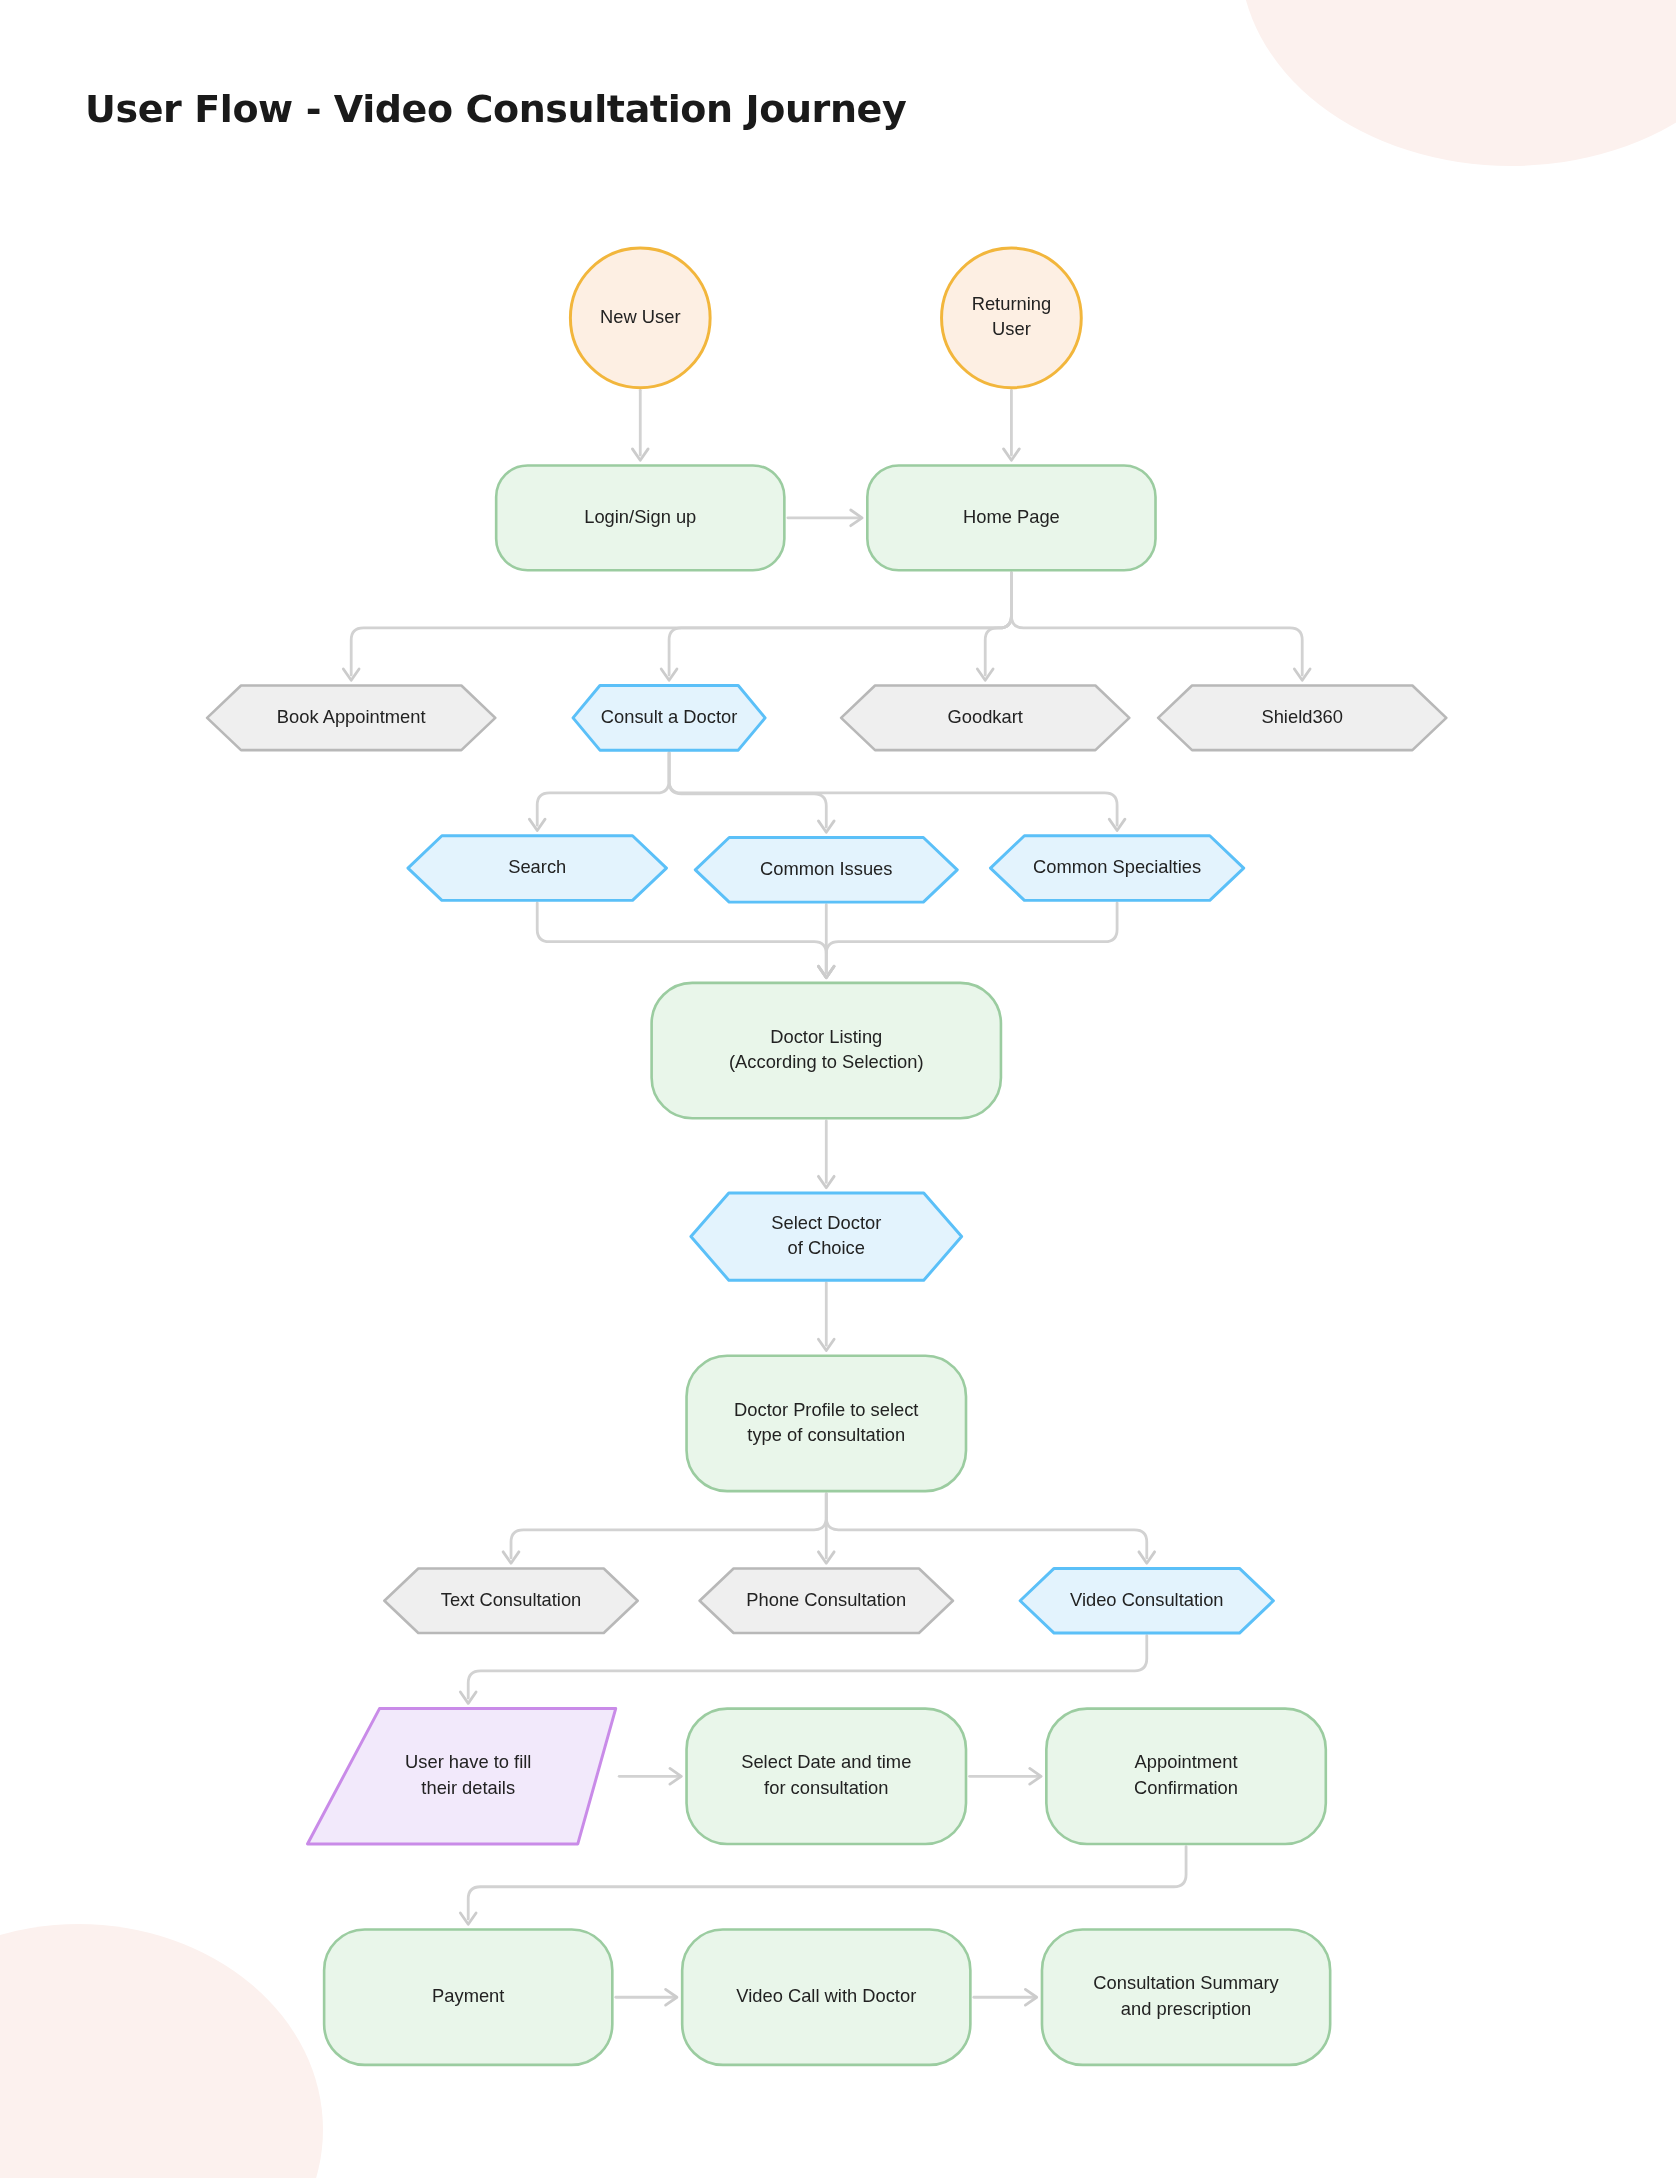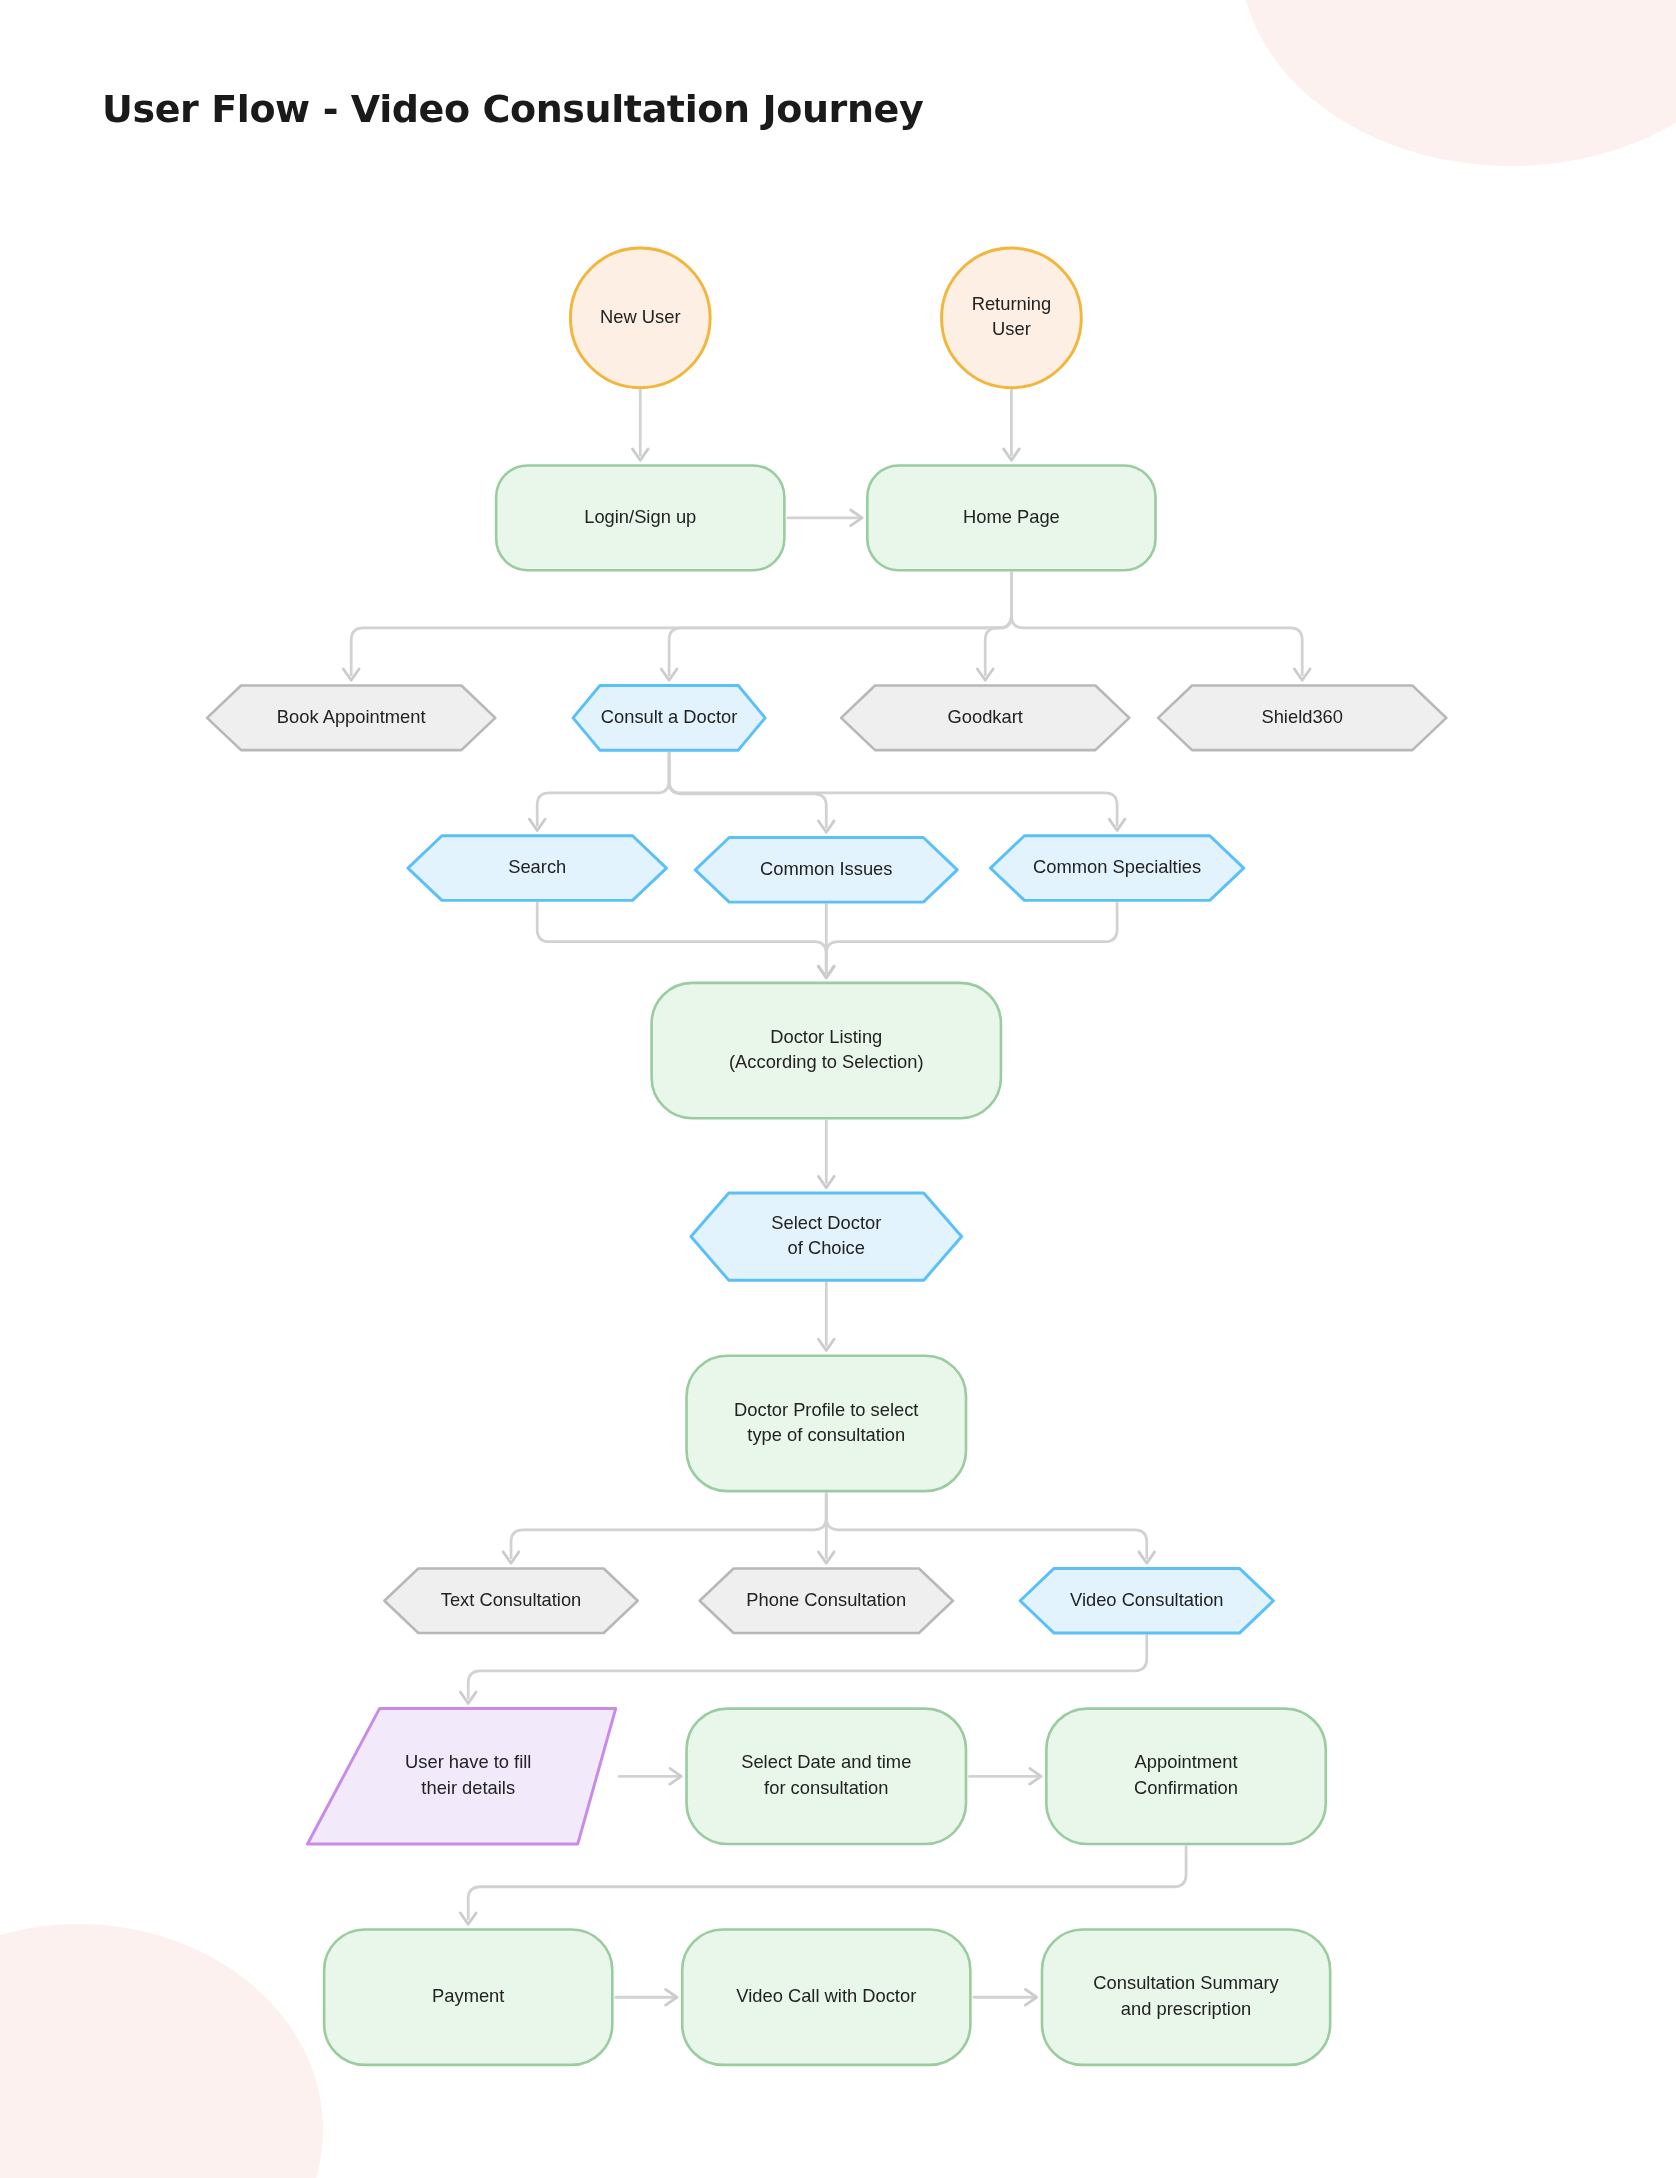--- a/index.html
+++ b/index.html
@@ -27,21 +27,21 @@
     top: -253px;
   }
   #decor-bottom-left {
     width: 489px;
     height: 411px;
     left: -166px;
     bottom: -157px;
   }
   #page-title {
     position: absolute;
-    left: 102px;
+    left: 85px;
     top: 87px;
     font-size: 38px;
     font-weight: bold;
     letter-spacing: -0.4px;
     color: #1a1a1a;
     z-index: 5;
     font-family: "DejaVu Sans", sans-serif;
   }
   #flow-canvas {
     position: absolute;

